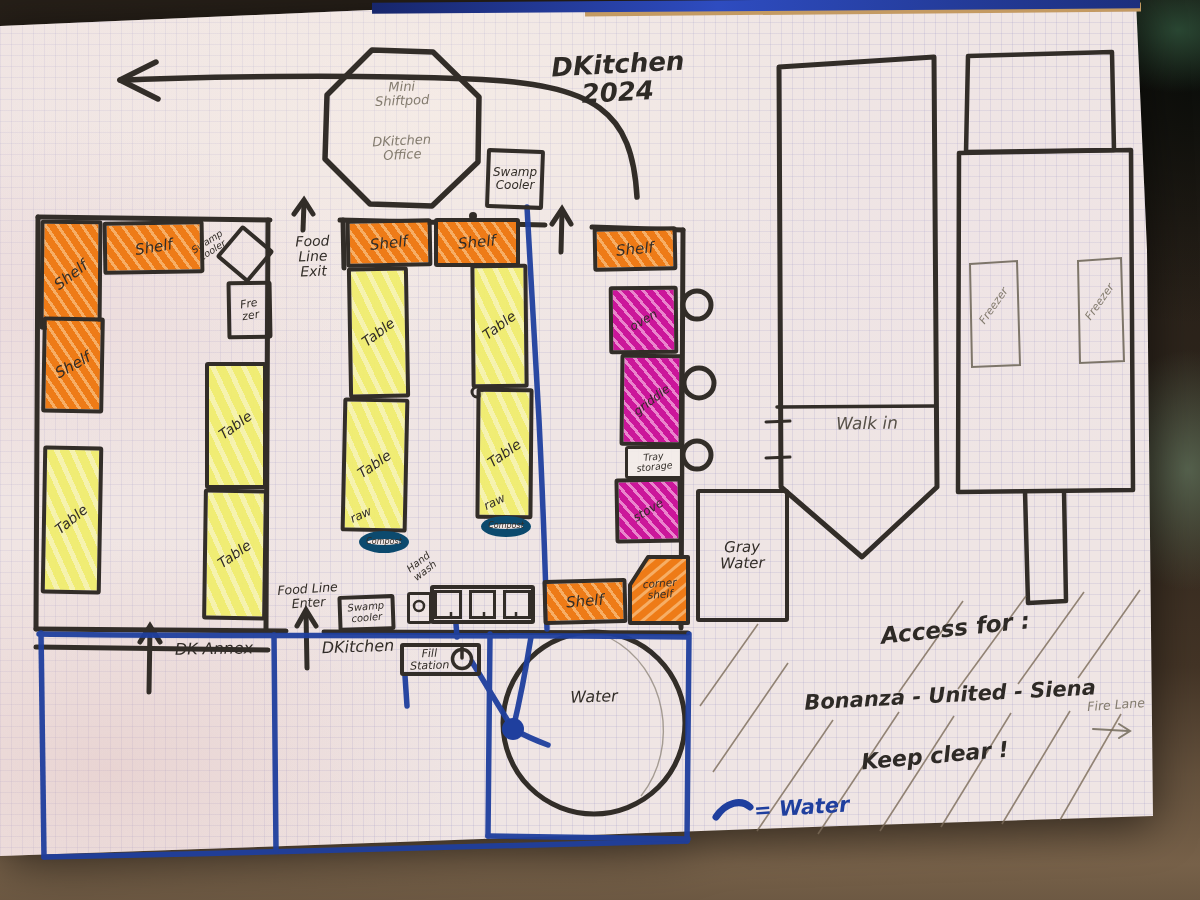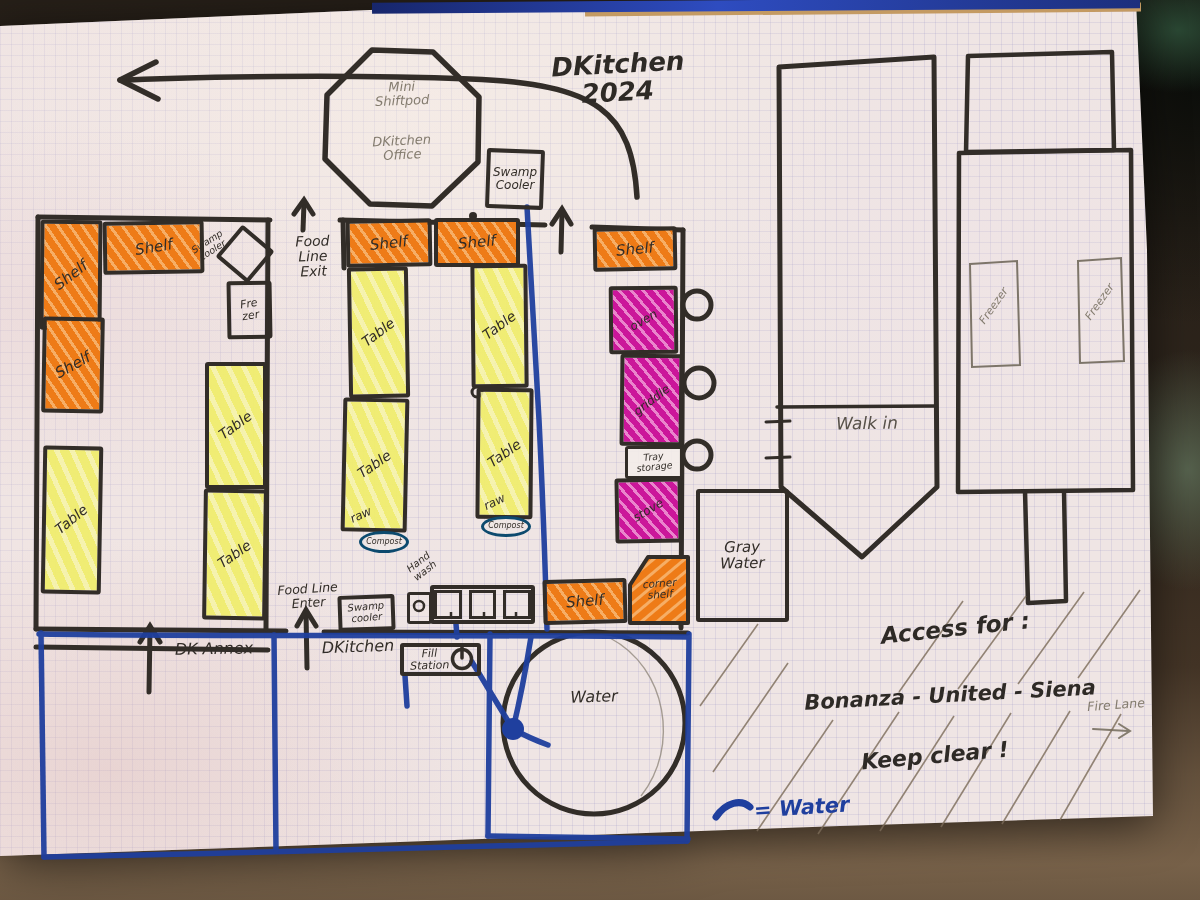--- a/index.html
+++ b/index.html
@@ -30,21 +30,21 @@
   svg.ink{position:absolute;left:0;top:0;z-index:3;}
   .box{position:absolute;box-sizing:border-box;border:4px solid #322d28;border-radius:3px;
     display:flex;align-items:center;justify-content:center;z-index:4;}
   .lbl{font-family:"DejaVu Sans",sans-serif;font-style:italic;color:#322d28;
     white-space:pre-line;text-align:center;line-height:1.08;}
   .free{position:absolute;z-index:6;}
   .orange{background:repeating-linear-gradient(55deg,#ee7b17 0 7px,#f6ae66 7px 10px);}
   .yellow{background:repeating-linear-gradient(65deg,rgba(240,237,110,.95) 0 9px,rgba(247,245,166,.85) 9px 14px);border-width:4px;}
   .magenta{background:repeating-linear-gradient(50deg,#cb169a 0 6px,#ea85cc 6px 9px);}
   .white{background:rgba(243,236,233,.9);}
-  .oval{position:absolute;box-sizing:border-box;border:3px solid #0c4a6e;border-radius:50%;
+  .oval{position:absolute;box-sizing:border-box;border:8px solid #0c4a6e;border-radius:50%;
     display:flex;align-items:center;justify-content:center;z-index:4;background:rgba(240,232,230,.6);}
   .pencil{color:#847c6f;}
   .marker-big{font-weight:bold;color:#2e2a26;}
   .blue-text{color:#1f3f9e;font-weight:bold;}
 </style>
 </head>
 <body>
 
 <div class="strip" style="left:585px;top:5px;width:556px;height:9px;background:#c49a62;transform:rotate(-0.5deg);z-index:1;"></div>
 <div class="strip" style="left:372px;top:0px;width:768px;height:11px;background:linear-gradient(90deg,#17266b,#2e4cc0 45%,#1c2f7d);transform:rotate(-0.4deg);z-index:1;"></div>

